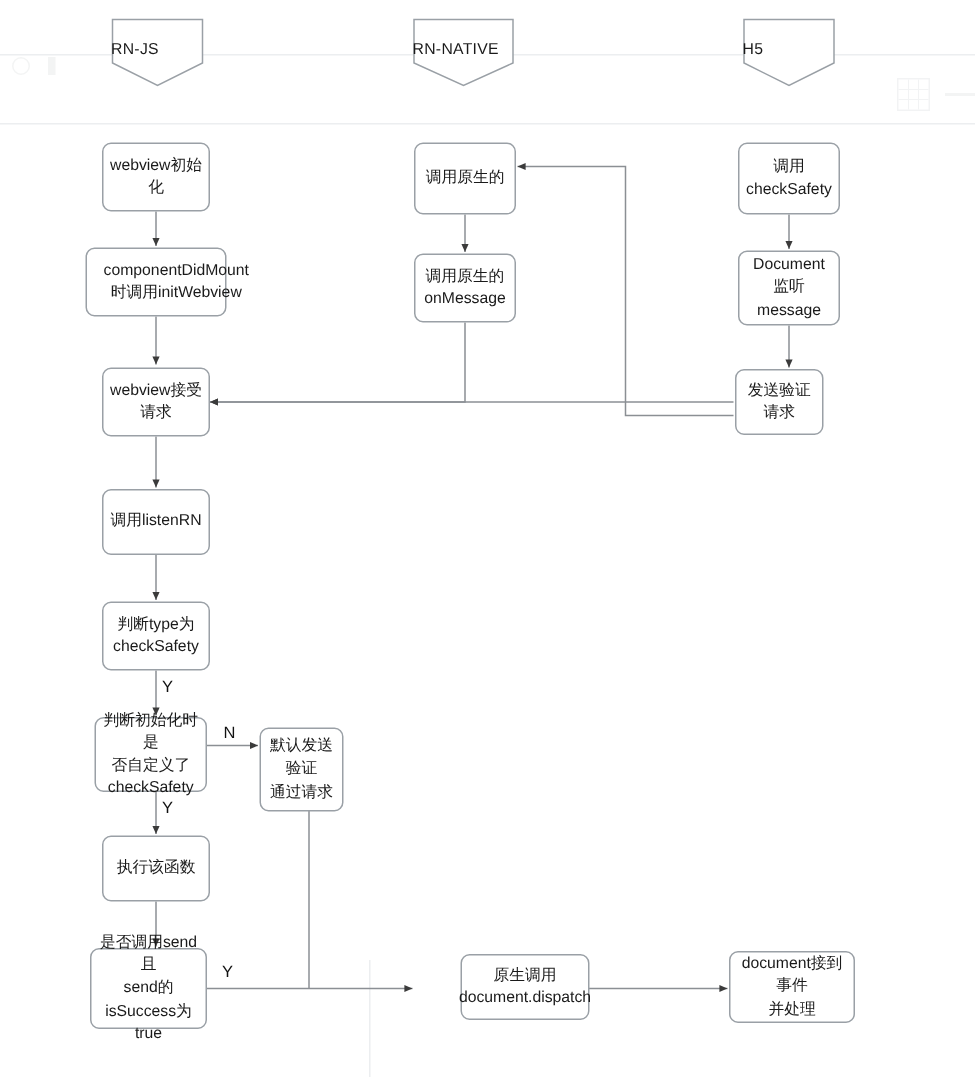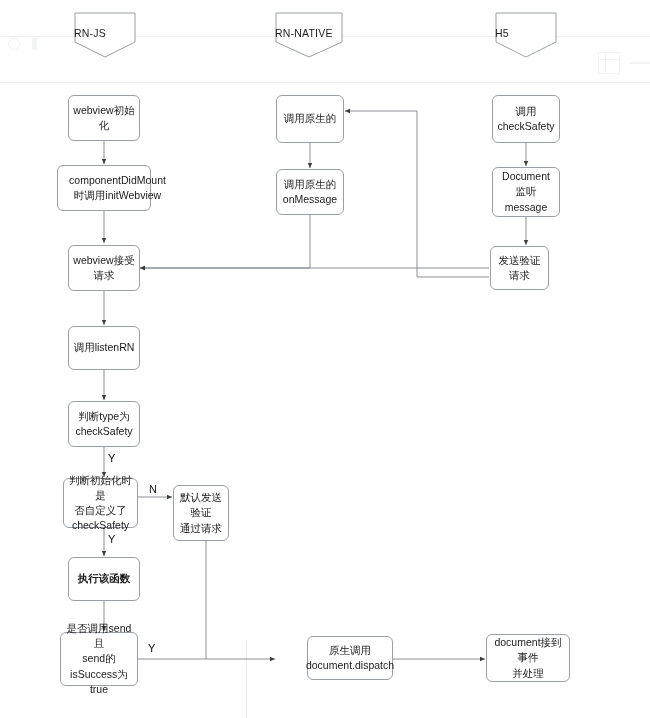--- a/index.html
+++ b/index.html
@@ -211,21 +211,21 @@
     <span class="node-label">判断初始化时是
 否自定义了
 checkSafety</span>
   </div>
 
   <div class="node" style="left:173px;top:485px;width:56px;height:56px;">
     <span class="node-label">默认发送验证
 通过请求</span>
   </div>
 
-  <div class="node" style="left:68px;top:557px;width:72px;height:44px;font-weight:bold;">
+  <div class="node" style="left:68px;top:557px;width:72px;height:44px;">
     <span class="node-label">执行该函数</span>
   </div>
 
   <div class="node" style="left:60px;top:632px;width:78px;height:54px;">
     <span class="node-label">是否调用send且
 send的
 isSuccess为true</span>
   </div>
 
   <div class="node" style="left:276px;top:95px;width:68px;height:48px;">

